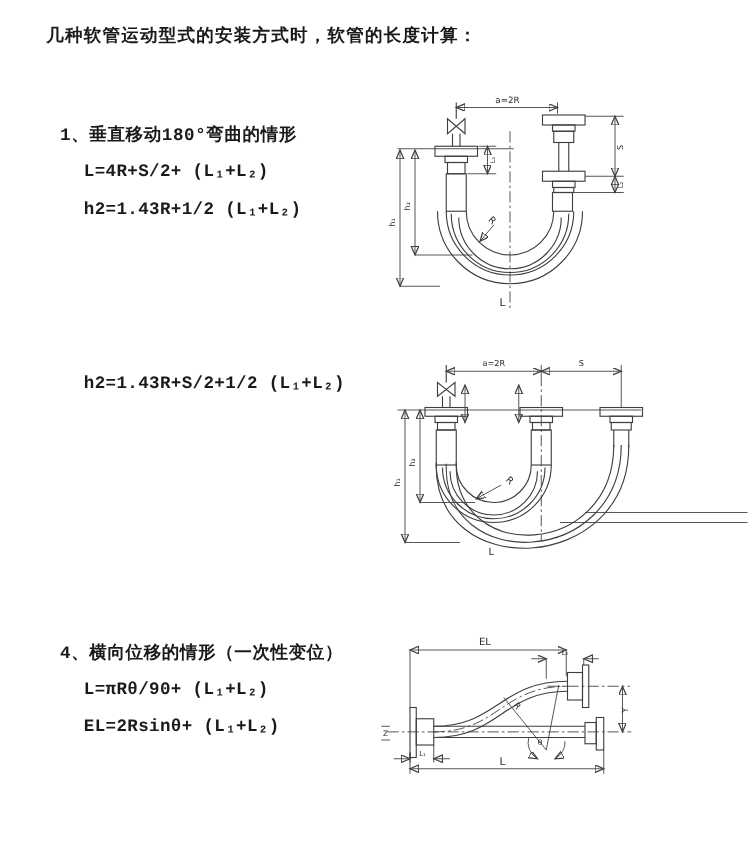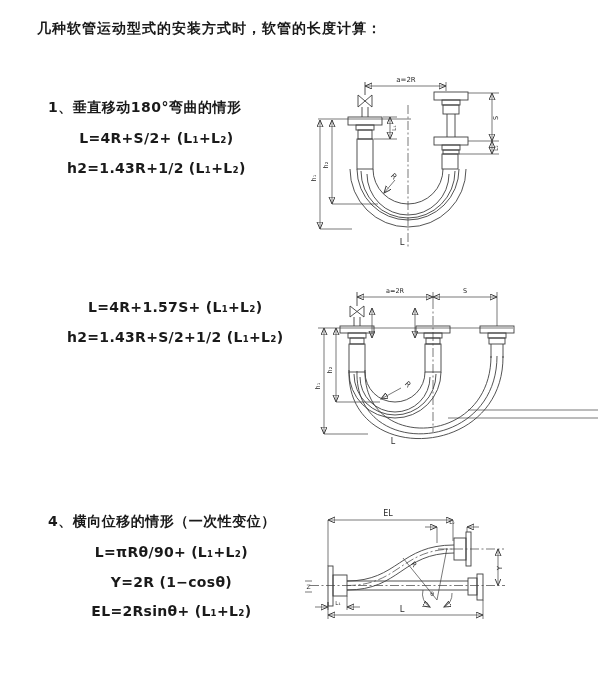--- a/index.html
+++ b/index.html
@@ -5,26 +5,26 @@
   html,body{margin:0;padding:0;}
   body{
     width:600px;height:675px;position:relative;overflow:hidden;
     background:#ffffff;color:#1a1a1a;
     font-family:"DejaVu Sans","Liberation Sans",sans-serif;
   }
   .doc-title{
     position:absolute;left:37px;top:20px;
     font-size:14px;font-weight:700;letter-spacing:1px;white-space:nowrap;
   }
-  .section{position:absolute;left:48px;white-space:nowrap;}
+  .section{position:absolute;left:48px;white-space:nowrap;font-family:Liberation Mono, monospace;}
   #section-1{top:99px;}
   #section-2{top:297px;}
   #section-3{top:513px;}
   .sec-heading{font-size:14px;font-weight:700;letter-spacing:.5px;margin:0 0 11px 0;}
-  .formula{font-size:14px;font-weight:700;letter-spacing:.3px;padding-left:19px;height:29.5px;line-height:20px;text-align:center;}
+  .formula{font-size:14px;font-weight:700;letter-spacing:.3px;padding-left:19px;height:29.5px;line-height:20px;}
   .diag{position:absolute;}
   #diagram-1{left:306px;top:57px;}
   #diagram-2{left:308px;top:282px;}
   #diagram-3{left:298px;top:503px;}
   svg{overflow:visible;}
   svg path,svg line,svg rect{stroke:#3f3f3f;fill:none;}
   svg text{fill:#2a2a2a;stroke:none;font-family:"DejaVu Sans","Liberation Sans",sans-serif;}
   .thin{stroke-width:.7;}
   .med{stroke-width:.9;}
   .cl{stroke-width:.7;stroke-dasharray:9 2.5 2 2.5;}
@@ -34,28 +34,26 @@
 
 <div class="doc-title">几种软管运动型式的安装方式时，软管的长度计算：</div>
 
 <div class="section" id="section-1">
   <div class="sec-heading">1、垂直移动180°弯曲的情形</div>
   <div class="formula">L=4R+S/2+ (L₁+L₂)</div>
   <div class="formula">h2=1.43R+1/2 (L₁+L₂)</div>
 </div>
 
 <div class="section" id="section-2">
-  <div class="formula">L=4R+1.57S+ (L₁+L₂)</div>
   <div class="formula">h2=1.43R+S/2+1/2 (L₁+L₂)</div>
 </div>
 
 <div class="section" id="section-3">
   <div class="sec-heading">4、横向位移的情形（一次性变位）</div>
   <div class="formula">L=πRθ/90+ (L₁+L₂)</div>
-  <div class="formula">Y=2R (1−cosθ)</div>
   <div class="formula">EL=2Rsinθ+ (L₁+L₂)</div>
 </div>
 
 <svg id="diagram-1" class="diag" width="230" height="205" viewBox="0 0 230 205">
   <defs>
     <marker id="ar1" markerWidth="9" markerHeight="8" refX="7" refY="3" orient="auto-start-reverse" markerUnits="userSpaceOnUse">
       <path d="M0,0 L7,3 L0,6 Z" fill="#3f3f3f" stroke="none"></path>
     </marker>
     <pattern id="br1" width="4" height="4" patternUnits="userSpaceOnUse">
       <path d="M0,4 L4,0 M0,0 L4,4" stroke="#8a8a8a" stroke-width="0.6"></path>

